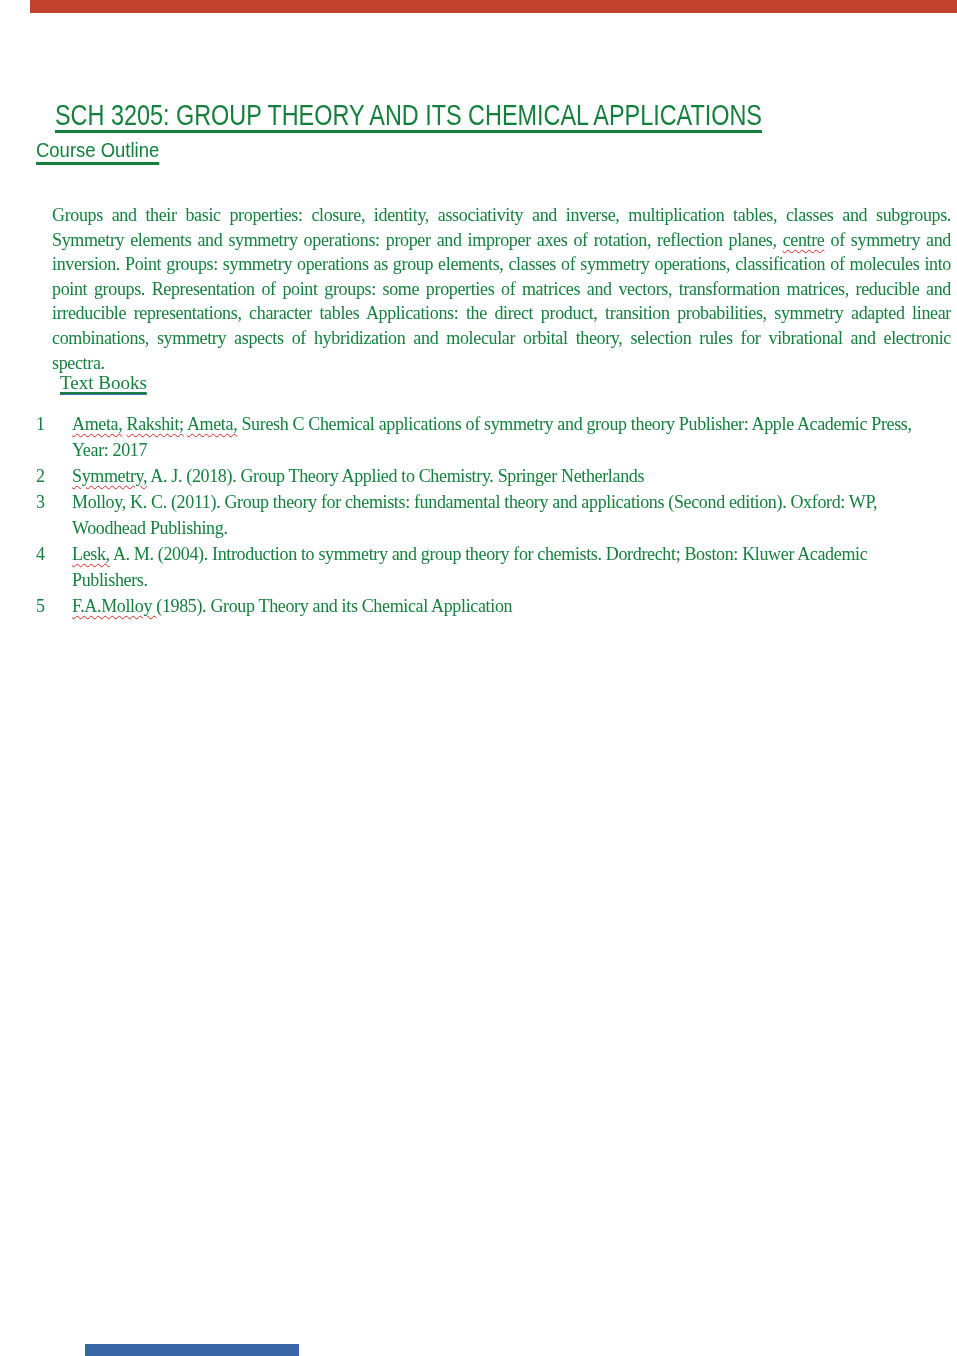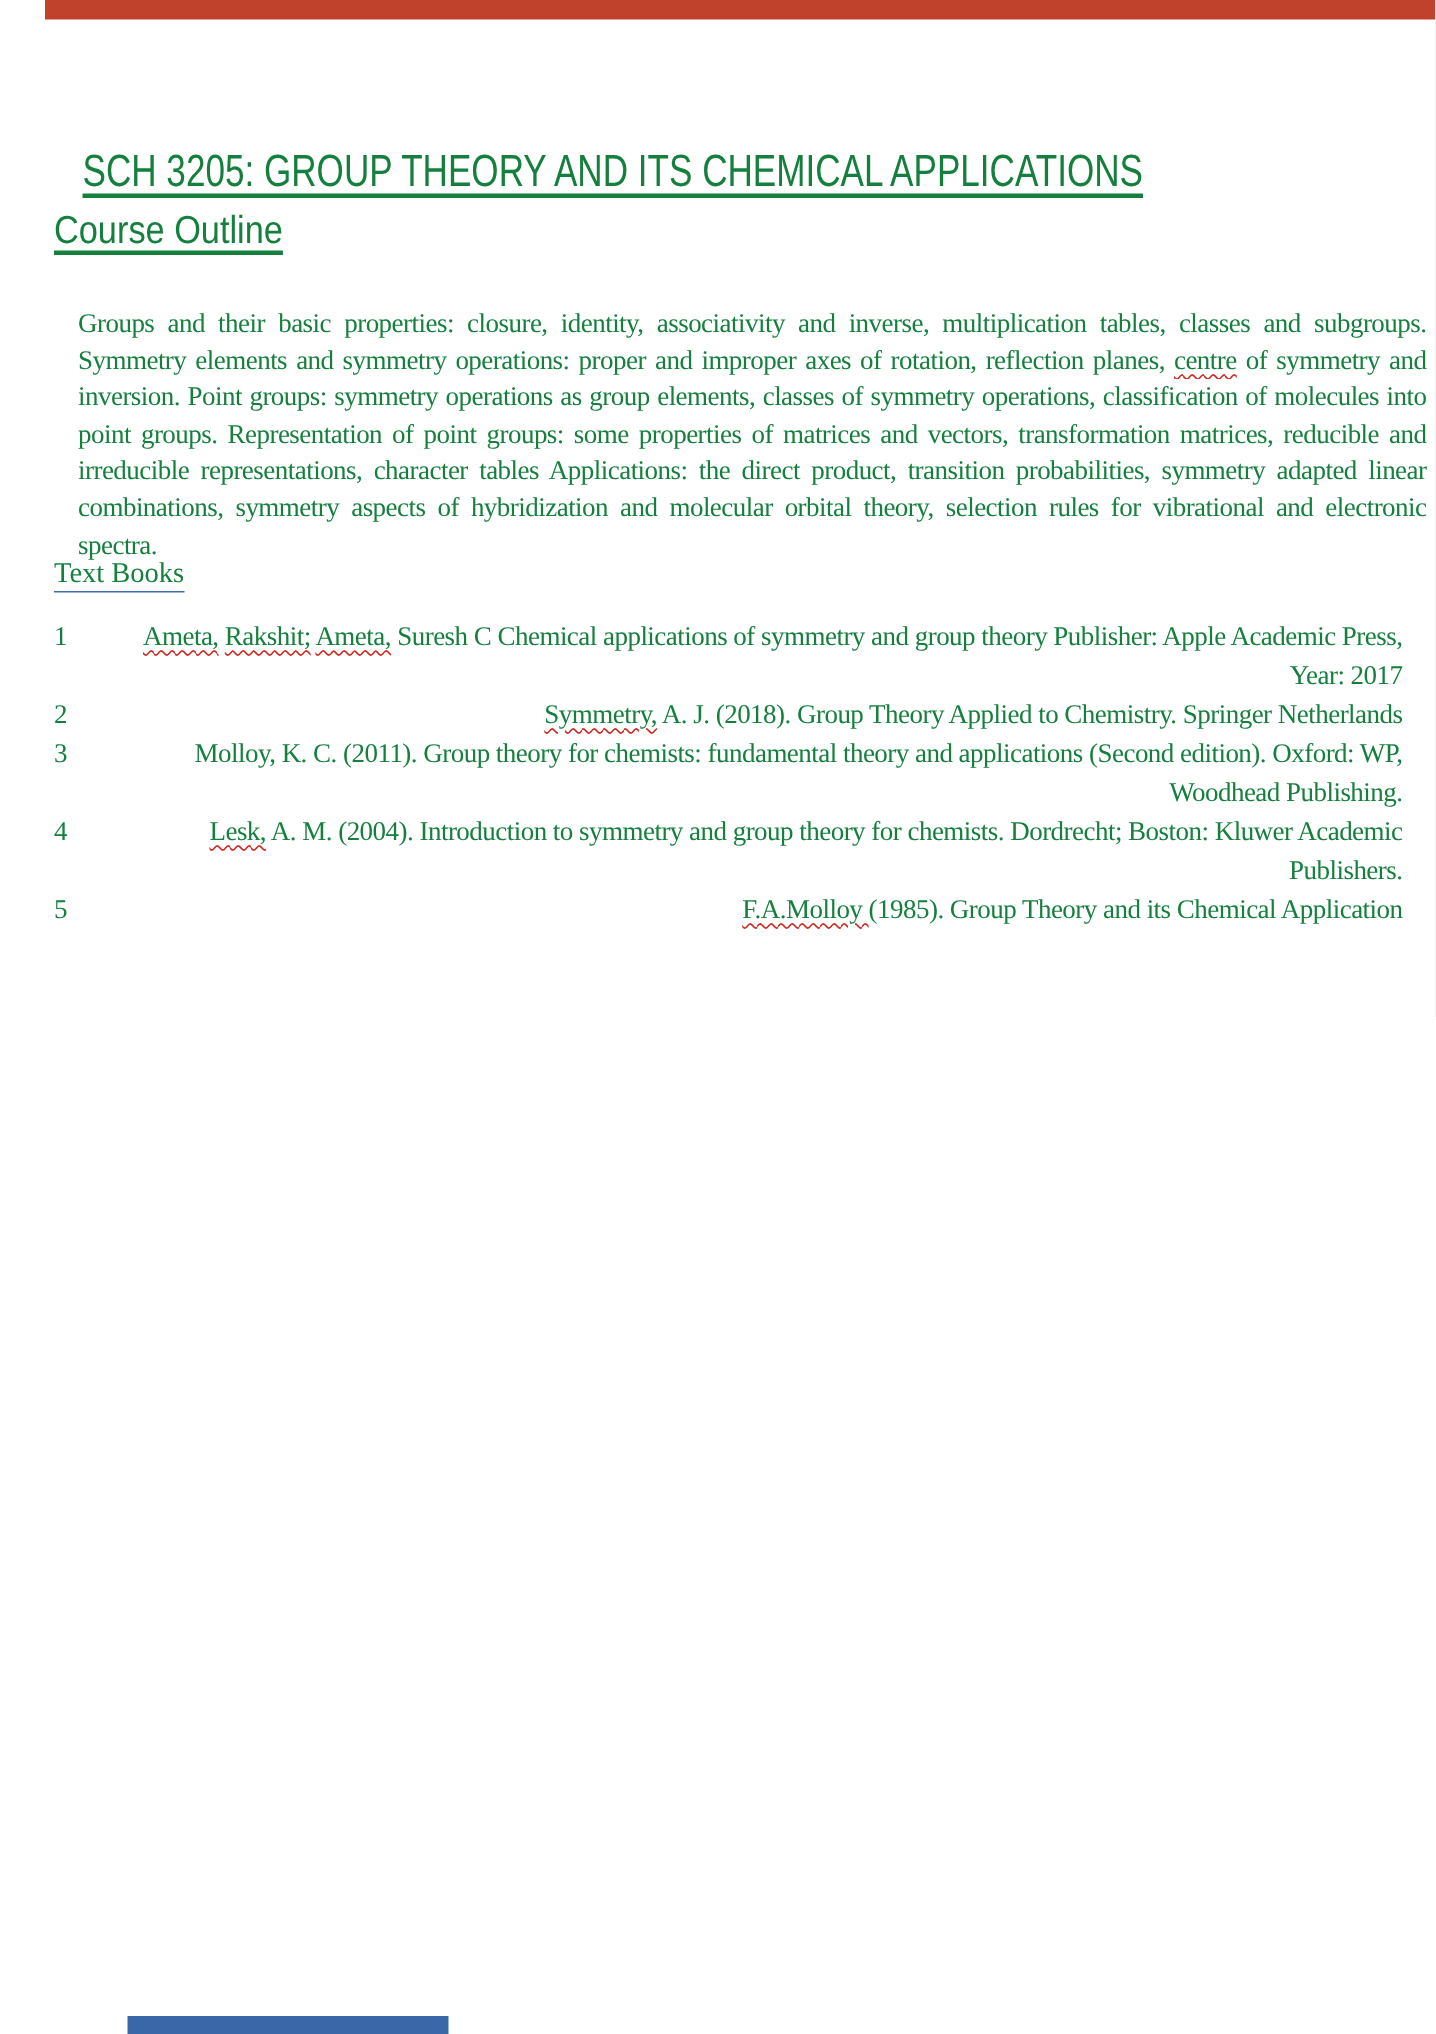--- a/index.html
+++ b/index.html
@@ -30,21 +30,21 @@
     text-decoration:underline;
     text-decoration-thickness:2.5px;
     text-underline-offset:5px;
   }
   .doc-title .squeeze { transform:scaleX(0.78); }
   .doc-subtitle {
     position:absolute; left:36px; top:138px;
     margin:0;
     font-family:"Liberation Sans", sans-serif;
     font-weight:400;
-    font-size:26px;
+    font-size:21px;
     white-space:nowrap;
   }
   .doc-subtitle .squeeze { transform:scaleX(0.88); }
 
   .course-desc {
     position:absolute; left:36px; top:187px;
     width:899px;
     font-size:18px;
     letter-spacing:-0.35px;
     line-height:24.6px;
@@ -52,36 +52,38 @@
     margin:16px;
   }
 
   .textbooks-heading {
     position:absolute; left:36px; top:372px;
     margin:0;
     font-size:19px;
     font-weight:400;
   }
   .textbooks-heading .rule {
+    text-decoration:underline;
     text-decoration-thickness:1.5px;
     text-underline-offset:3px;
     border-bottom:1.5px solid #3e6cb5;
     padding-bottom:1px;
+    margin-left:24px;
   }
 
   .book-list {
     position:absolute; left:36px; top:411px;
     width:899px;
     font-size:18px;
     letter-spacing:-0.35px;
     line-height:26px;
   }
   .book-item { display:flex; }
   .book-num  { flex:0 0 36px; }
-  .book-text { flex:1;text-align:right; }
+  .book-text { flex:1; }
 
   .misspell {
     text-decoration-line:underline;
     text-decoration-style:wavy;
     text-decoration-color:#d0281e;
     text-decoration-thickness:1px;
     text-underline-offset:3px;
   }
 </style>
 </head>

